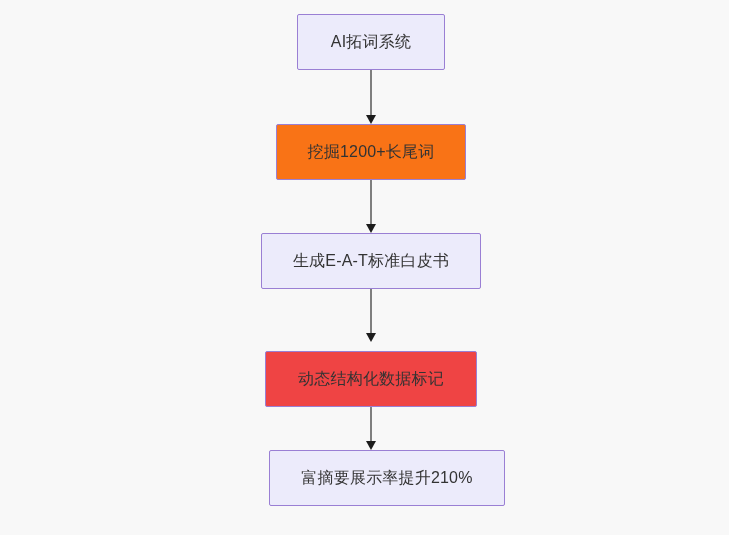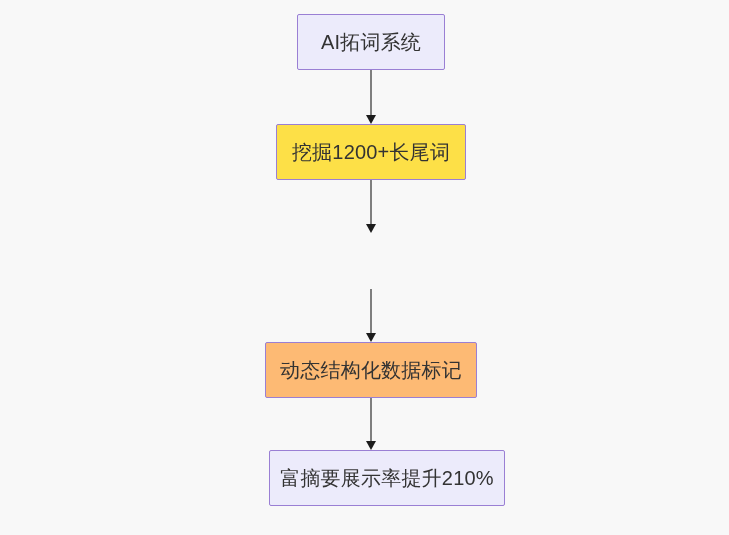--- a/index.html
+++ b/index.html
@@ -22,21 +22,21 @@
   .flow-node {
     position: absolute;
     box-sizing: border-box;
     background: #ecebfb;
     border: 1.5px solid #9a7fd4;
     border-radius: 2px;
     display: flex;
     align-items: center;
     justify-content: center;
     color: #333333;
-    font-size: 20px;
+    font-size: 16px;
     line-height: 1.2;
     letter-spacing: 0.2px;
     white-space: nowrap;
     user-select: none;
   }
   .flow-node-label {
     display: block;
   }
   .flow-edge {
     position: absolute;
@@ -82,26 +82,29 @@
 
   <div class="flow-edge" style="left: 371px; top: 398px;">
     <div class="flow-edge-line" style="height: 44px; background: rgb(127, 127, 127);"></div>
     <div class="flow-edge-arrow" style="top: 43px; border-top-color: rgb(28, 28, 28);"></div>
   </div>
 
   <div class="flow-node" style="left: 297px; top: 14px; width: 148px; height: 56px; background: rgb(236, 235, 251); border-color: rgb(154, 127, 212); color: rgb(51, 51, 51);">
     <span class="flow-node-label">AI拓词系统</span>
   </div>
 
-  <div class="flow-node" style="left: 276px; top: 124px; width: 190px; height: 56px; background: #fde047; border-color: rgb(154, 127, 212); color: rgb(51, 51, 51);">
+  <div class="flow-node" style="left: 276px; top: 124px; width: 190px; height: 56px; background: #f97316; border-color: rgb(154, 127, 212); color: rgb(51, 51, 51);">
     <span class="flow-node-label">挖掘1200+长尾词</span>
   </div>
 
+  <div class="flow-node" style="left: 261px; top: 233px; width: 220px; height: 56px; background: rgb(236, 235, 251); border-color: rgb(154, 127, 212); color: rgb(51, 51, 51);">
+    <span class="flow-node-label">生成E-A-T标准白皮书</span>
+  </div>
 
-  <div class="flow-node" style="left: 265px; top: 342px; width: 212px; height: 56px; background: #fdba74; border-color: rgb(154, 127, 212); color: rgb(51, 51, 51); font-family: Liberation Serif, serif;">
+  <div class="flow-node" style="left: 265px; top: 351px; width: 212px; height: 56px; background: #ef4444; border-color: rgb(154, 127, 212); color: rgb(51, 51, 51); font-family: Liberation Serif, serif;">
     <span class="flow-node-label">动态结构化数据标记</span>
   </div>
 
   <div class="flow-node" style="left: 269px; top: 450px; width: 236px; height: 56px; background: rgb(236, 235, 251); border-color: rgb(154, 127, 212); color: rgb(51, 51, 51);">
     <span class="flow-node-label">富摘要展示率提升210%</span>
   </div>
 
 </div>
 
 </body></html>

